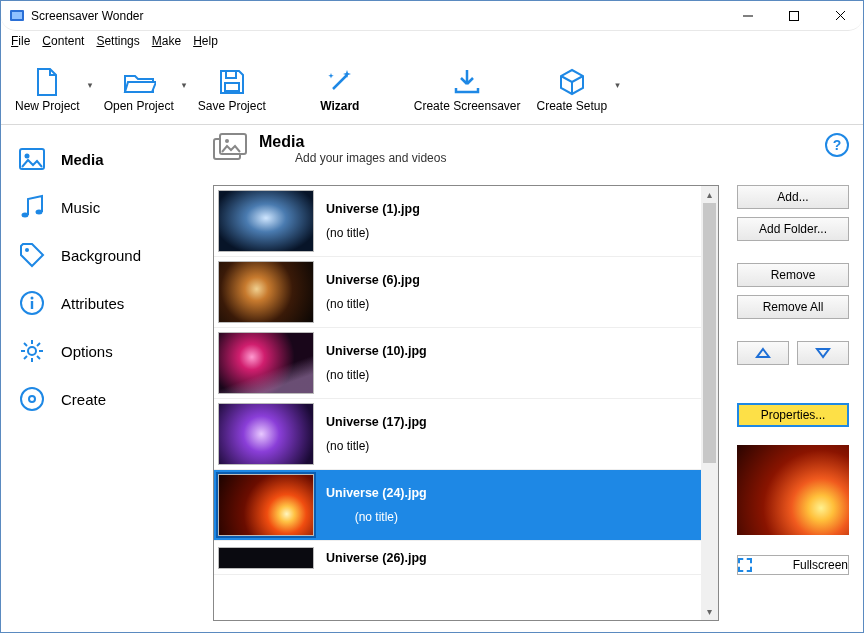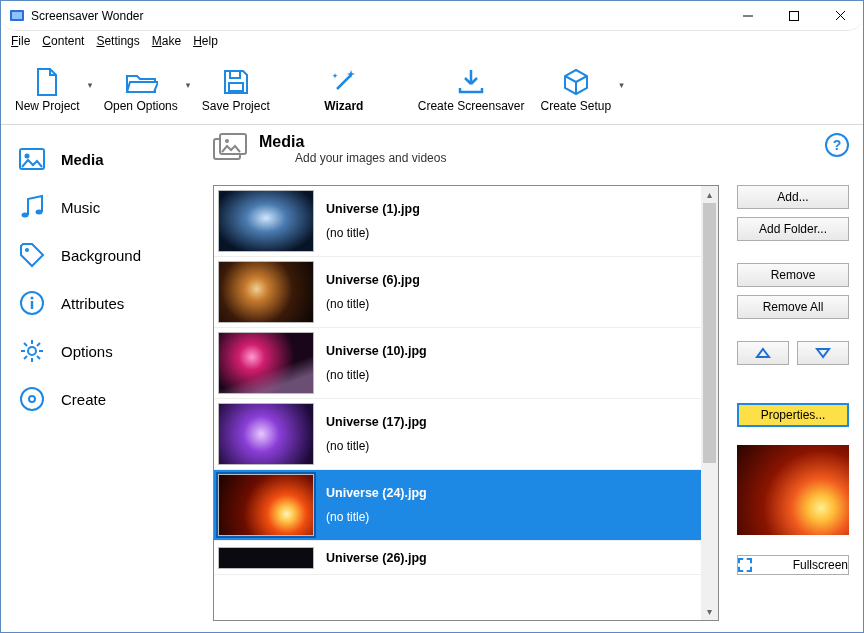--- a/index.html
+++ b/index.html
@@ -34,21 +34,21 @@
 .content-header { display: flex; align-items: flex-start; gap: 12px; height: 40px; }
 .content-header .hdr-ico { width: 34px; }
 .content-header h2 { font-size: 16px; font-weight: 700; }
 .content-header .sub { font-size: 12px; color: #333; margin-left: 36px; }
 .help-circle { margin-left: auto; width: 24px; height: 24px; border: 2px solid #1e88e5; border-radius: 50%; color: #1e88e5; display: flex; align-items: center; justify-content: center; font-size: 14px; font-weight: 600; }
 
 .content-body { display: flex; gap: 18px; margin-top: 12px; flex: 1; min-height: 0; }
 .media-list-wrap { flex: 1; border: 1px solid #888; position: relative; overflow: hidden; }
 .media-list { position: absolute; inset: 0 17px 0 0; overflow: hidden; background: #fff; }
 .media-row { display: flex; align-items: center; height: 71px; border-bottom: 1px solid #eee; padding: 2px 6px 2px 4px; gap: 12px; }
-.media-row.selected { background: #1e88e5; color: #fff; }
+.media-row.selected { background: #1e88e5; color: #fff; text-align: center; }
 .media-row.selected .thumb { outline: 2px solid #0b5db0; }
 .thumb { width: 96px; height: 62px; border: 1px solid #bbb; flex-shrink: 0; }
 .media-text .fname { font-size: 12.5px; font-weight: 600; }
 .media-text .ftitle { font-size: 12px; margin-top: 10px; }
 .scrollbar { position: absolute; right: 0; top: 0; bottom: 0; width: 17px; background: #f0f0f0; }
 .scroll-up, .scroll-down { height: 17px; background: #f0f0f0; color: #666; display: flex; align-items: center; justify-content: center; font-size: 10px; }
 .scroll-thumb { position: absolute; left: 2px; right: 2px; top: 17px; height: 260px; background: #c7c7c7; }
 
 .right-panel { width: 112px; display: flex; flex-direction: column; gap: 8px; }
 .rp-btn { height: 24px; border: 1px solid #adadad; background: linear-gradient(#fafafa,#e8e8e8); font-size: 12px; display: flex; align-items: center; justify-content: center; }
@@ -119,21 +119,21 @@
   </div>
   <span class="tool-dd">▾</span>
 
   <div class="tool-btn">
     <span class="icon">
         <svg width="34" height="28">
           <path d="M3 8h10l3 3h15v13H3z" fill="none" stroke="#1e88e5" stroke-width="2"></path>
           <path d="M6 14h28l-4 10H3z" fill="#fff" stroke="#1e88e5" stroke-width="2"></path>
         </svg>
       </span>
-    <span>Open Options</span>
+    <span>Open Project</span>
   </div>
   <span class="tool-dd">▾</span>
 
   <div class="tool-btn">
     <span class="icon">
         <svg width="28" height="28">
           <path d="M3 3h18l4 4v18H3z" fill="none" stroke="#1e88e5" stroke-width="2"></path>
           <rect x="8" y="3" width="10" height="7" fill="none" stroke="#1e88e5" stroke-width="2"></rect>
           <rect x="7" y="15" width="14" height="8" fill="none" stroke="#1e88e5" stroke-width="2"></rect>
         </svg>

